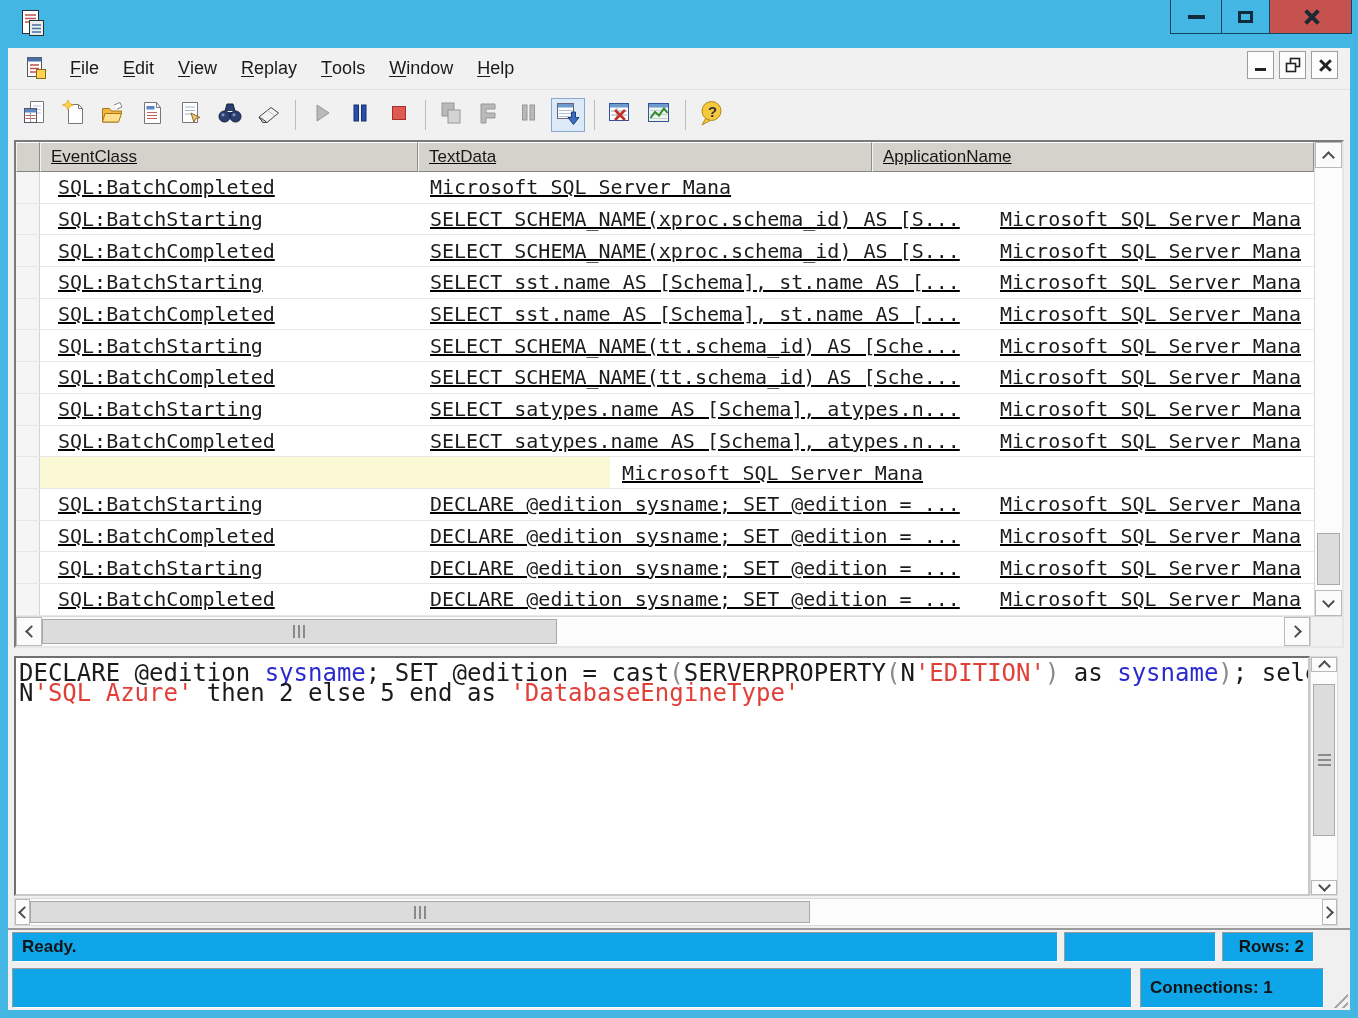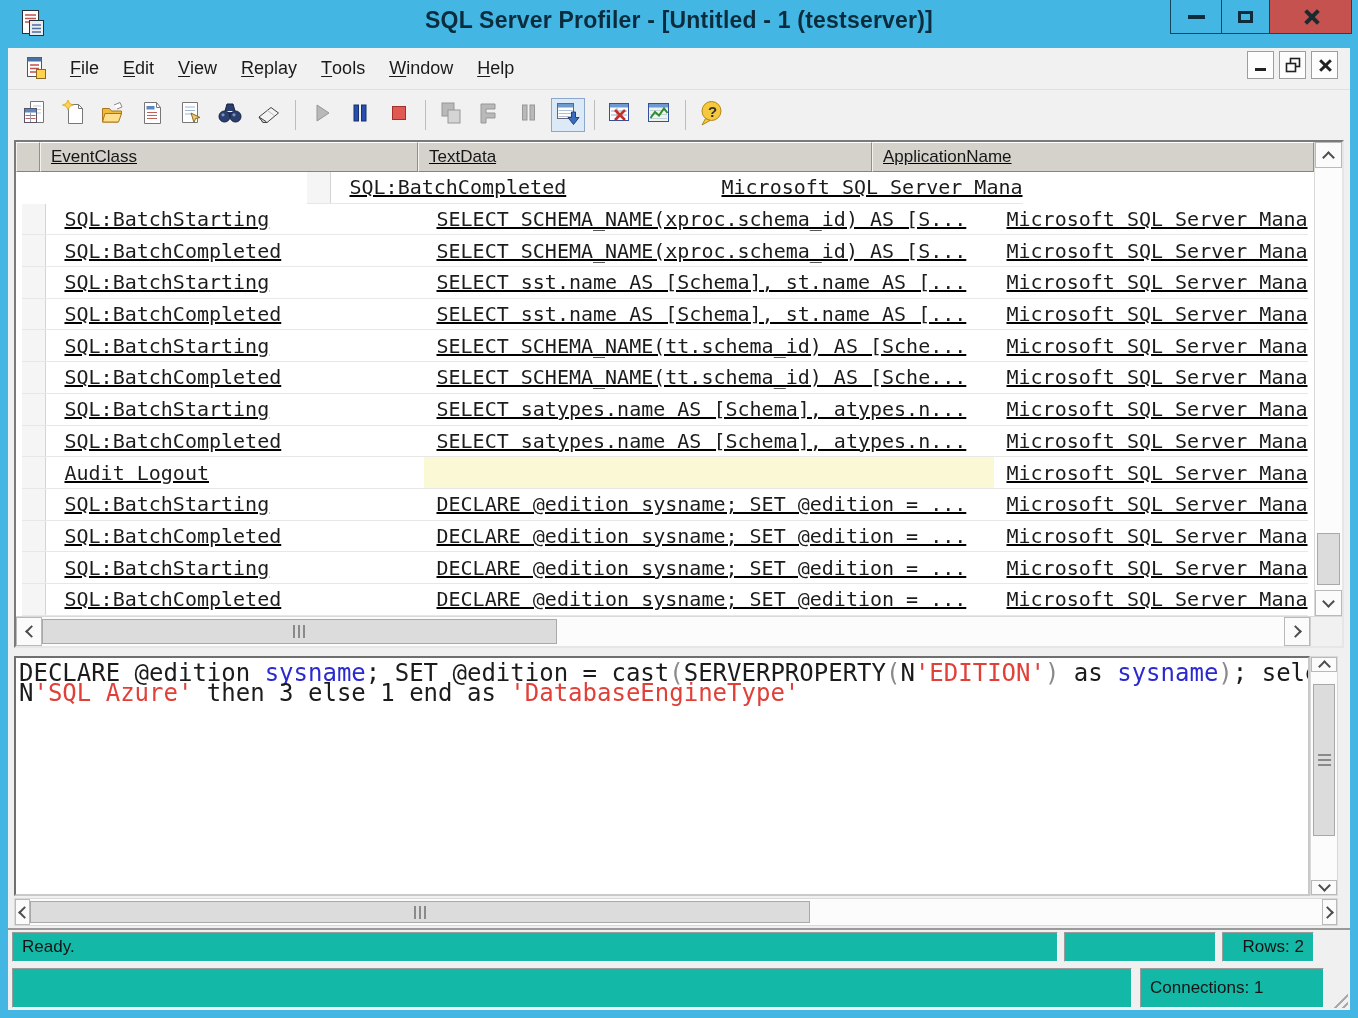--- a/index.html
+++ b/index.html
@@ -66,21 +66,21 @@
   .grid-main { flex:1; display:flex; flex-direction:column; overflow:hidden;text-decoration:underline; }
   .grid-header { display:flex; height:30px; flex:0 0 30px; }
   .hcell { background:#d5d2cc; border-top:1px solid #ffffff; border-left:1px solid #f4f2ee;
     border-right:1px solid #8f8f8f; border-bottom:1px solid #848484;
     font-size:17px; color:#171717; display:flex; align-items:center; padding-left:10px; }
   .hcell.c0 { width:24px; padding-left:0; }
   .hcell.c1 { width:378px; }
   .hcell.c2 { width:454px; }
   .hcell.c3 { flex:1; }
   .grid-rows { flex:1; display:flex; flex-direction:column;
-    font-family:"DejaVu Sans Mono", monospace; font-size:20px; color:#1c1c1c;align-items:center; }
+    font-family:"DejaVu Sans Mono", monospace; font-size:20px; color:#1c1c1c; }
   .grid-row { display:flex; height:31.7px; flex:0 0 31.7px; border-bottom:1px solid #e7e7e5; background:#fff; }
   .cell { display:flex; align-items:center; overflow:hidden; white-space:pre; }
   .cell.c0 { width:24px; background:#f5f5f5; border-right:1px solid #d4d4d2; }
   .cell.c1 { width:378px; padding-left:18px; }
   .cell.c2 { width:570px; padding-left:12px; }
   .cell.c3 { flex:1; padding-left:12px; }
   .cell.hl { background:#fbf8d6; }
 
   
   .vscroll { width:28px; background:#fafafa; border-left:1px solid #d9d9d9;
@@ -116,40 +116,39 @@
   .seg-string  { color:#e04038; }
   .seg-paren   { color:#8a8a8a; }
   .detail-vscroll { left:1310px; top:656px; width:28px; height:240px;
     display:flex; flex-direction:column; background:#fafafa; border:1px solid #d9d9d9; }
   .detail-hscroll { left:14px; top:898px; width:1324px; height:28px;
     display:flex; background:#fafafa; border:1px solid #d9d9d9; }
 
   .hr-dark { left:8px; top:928px; width:1342px; height:2px; background:#9a9a9a; }
 
   
-  .panel { position:absolute; background:#14b8a6; border:1px solid;
+  .panel { position:absolute; background:#0ea5e9; border:1px solid;
     border-color:#9b9b9b #fdfdfd #fdfdfd #9b9b9b;
-    font-size:17px; color:#141414; display:flex; align-items:center; padding:0 9px; }
+    font-size:17px; color:#141414; display:flex; align-items:center; padding:0 9px;font-weight:bold; }
   .grip-corner { left:1328px; top:988px; width:20px; height:20px;
     background:repeating-linear-gradient(135deg,#a9a9a9 0 2px,rgba(0,0,0,0) 2px 6px);
     clip-path:polygon(100% 0,100% 100%,0 100%); }
 </style>
 </head>
 <body>
 
 <div class="abs titlebar">
   <div class="abs app-icon">
     <svg viewBox="0 0 26 30" width="26" height="30">
       <rect x="2.5" y="1.5" width="16" height="23" fill="#fff" stroke="#24333a"></rect>
       <path d="M5 6h11M5 9.5h11M5 13h11" stroke="#c0524e" stroke-width="1.6" fill="none"></path>
       <rect x="9.5" y="11.5" width="14" height="15" fill="#ececec" stroke="#24333a"></rect>
       <path d="M12 16h9M12 19.5h9M12 23h9" stroke="#4a6fa5" stroke-width="1.6" fill="none"></path>
     </svg>
   </div>
-  <div class="abs win-title">SQL Server Profiler - [Untitled - 1 (testserver)]</div>
   <div class="abs winbtn min">
       <span class="g-min"></span>
     </div>
   <div class="abs winbtn max">
       <span class="g-max"></span>
     </div>
   <div class="abs winbtn close">
       <span class="g-x"></span>
     </div>
 </div>
@@ -375,21 +374,20 @@
             <div class="cell c3">Microsoft SQL Server Mana</div>
           </div>
           <div class="grid-row">
             <div class="cell c0"></div>
             <div class="cell c1">SQL:BatchCompleted</div>
             <div class="cell c2">SELECT satypes.name AS [Schema], atypes.n...</div>
             <div class="cell c3">Microsoft SQL Server Mana</div>
           </div>
           <div class="grid-row">
             <div class="cell c0"></div>
-            <div class="cell c1">Audit Logout</div>
             <div class="cell c2 hl"></div>
             <div class="cell c3">Microsoft SQL Server Mana</div>
           </div>
           <div class="grid-row">
             <div class="cell c0"></div>
             <div class="cell c1">SQL:BatchStarting</div>
             <div class="cell c2">DECLARE @edition sysname; SET @edition = ...</div>
             <div class="cell c3">Microsoft SQL Server Mana</div>
           </div>
           <div class="grid-row">
@@ -435,21 +433,21 @@
     </div>
     <div class="sb-btn">
         <span class="chv right"></span>
       </div>
     <div class="corner"></div>
   </div>
 </div>
 
 <div class="abs detail-pane">
     <div class="code-line"><span class="seg-default">DECLARE @edition </span><span class="seg-keyword">sysname</span><span class="seg-default">; SET @edition = cast</span><span class="seg-paren">(</span><span class="seg-default">SERVERPROPERTY</span><span class="seg-paren">(</span><span class="seg-default">N</span><span class="seg-string">'EDITION'</span><span class="seg-paren">)</span><span class="seg-default"> as </span><span class="seg-keyword">sysname</span><span class="seg-paren">)</span><span class="seg-default">; select case when @e</span></div>
-    <div class="code-line"><span class="seg-default">N</span><span class="seg-string">'SQL Azure'</span><span class="seg-default"> then 3 else 1 end as </span><span class="seg-string">'DatabaseEngineType'</span></div>
+    <div class="code-line"><span class="seg-default">N</span><span class="seg-string">'SQL Azure'</span><span class="seg-default"> then 2 else 5 end as </span><span class="seg-string">'DatabaseEngineType'</span></div>
   </div>
 
 <div class="abs detail-vscroll">
   <div class="sb-btn">
       <span class="chv up"></span>
     </div>
   <div class="sb-track">
     <div class="sb-thumb" style="left:2px; right:2px; top:12px; height:152px;">
         <span class="grip-v"></span>
       </div>

